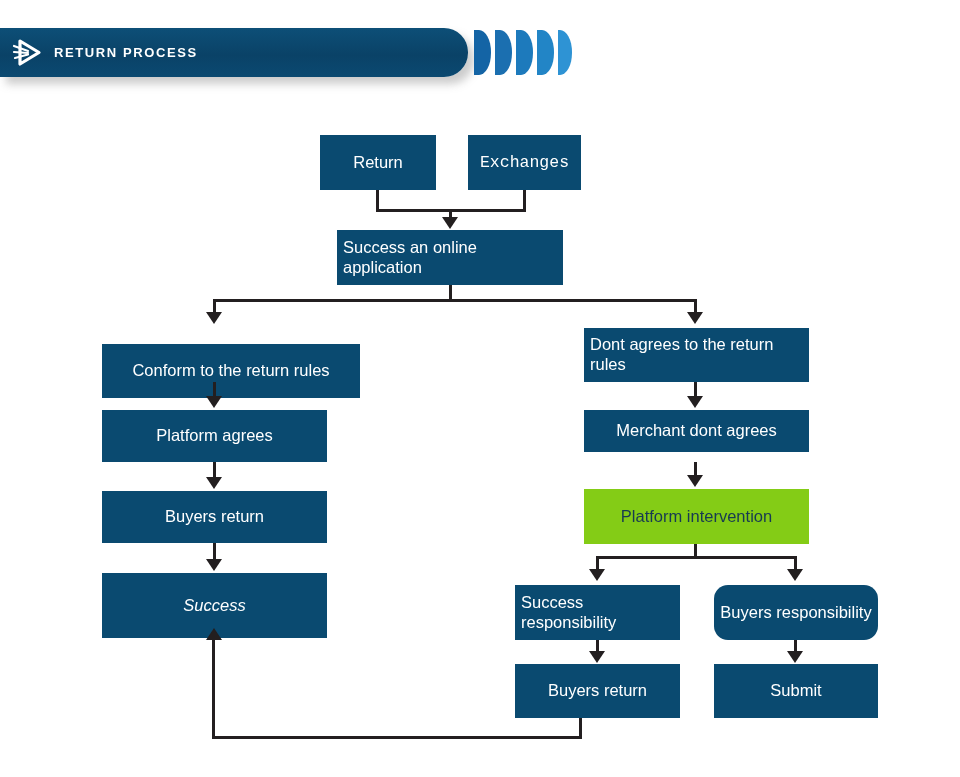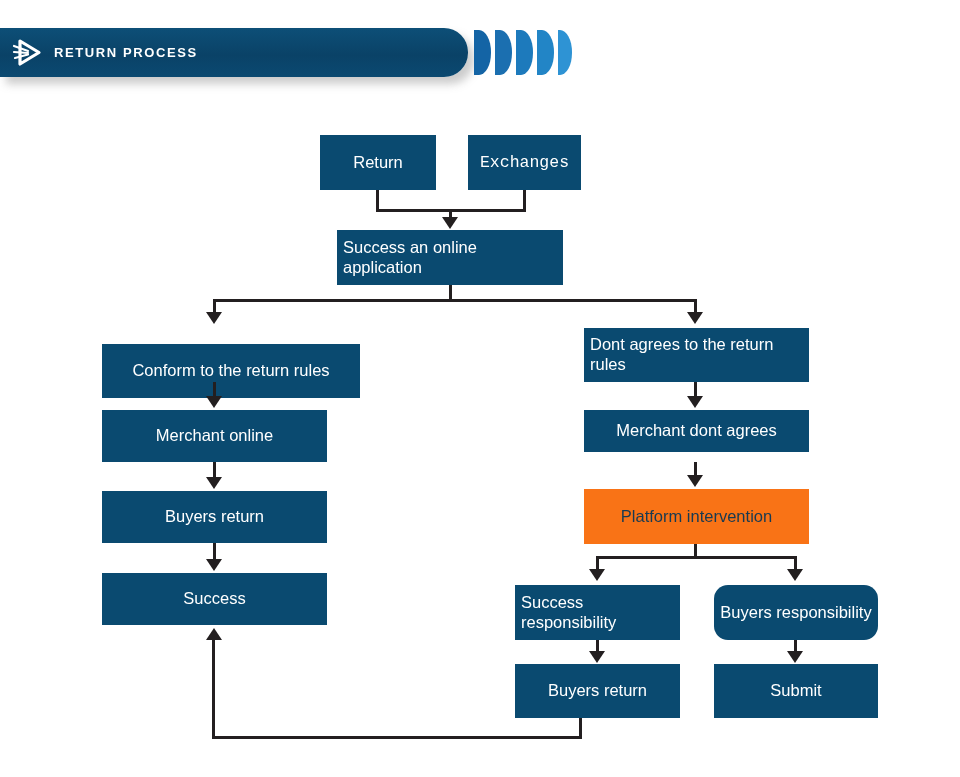--- a/index.html
+++ b/index.html
@@ -67,21 +67,21 @@
     text-align: left;
     font-size: 16.5px;
     line-height: 1.2;
     padding: 2px 6px;
   }
   .node.dark {
     background: #0a4a70;
     color: #ffffff;
   }
   .node.light {
-    background: #f97316;
+    background: #84cc16;
     color: #173a52;
   }
 
   
   .conn {
     position: absolute;
     background: #231f20;
   }
   .conn.v { width: 3px; }
   .conn.h { height: 3px; }
@@ -133,28 +133,28 @@
 
 <div class="node dark" style="left:337px; top:230px; width:226px; height:55px;">
   <span>Success an online application</span>
 </div>
 
 <div class="node dark" style="left:102px; top:328px; width:258px; height:54px;margin-top:16px;">
   <span>Conform to the return rules</span>
 </div>
 
 <div class="node dark" style="left:102px; top:410px; width:225px; height:52px;">
-  <span>Merchant online</span>
+  <span>Platform agrees</span>
 </div>
 
 <div class="node dark" style="left:102px; top:491px; width:225px; height:52px;">
   <span>Buyers return</span>
 </div>
 
-<div class="node dark" style="left:102px; top:573px; width:225px; height:52px;">
+<div class="node dark" style="left:102px; top:573px; width:225px; height:65px;font-style:italic;">
   <span>Success</span>
 </div>
 
 <div class="node dark" style="left:584px; top:328px; width:225px; height:54px;">
   <span>Dont agrees to the return rules</span>
 </div>
 
 <div class="node dark" style="left:584px; top:410px; width:225px; height:42px;">
   <span>Merchant dont agrees</span>
 </div>

